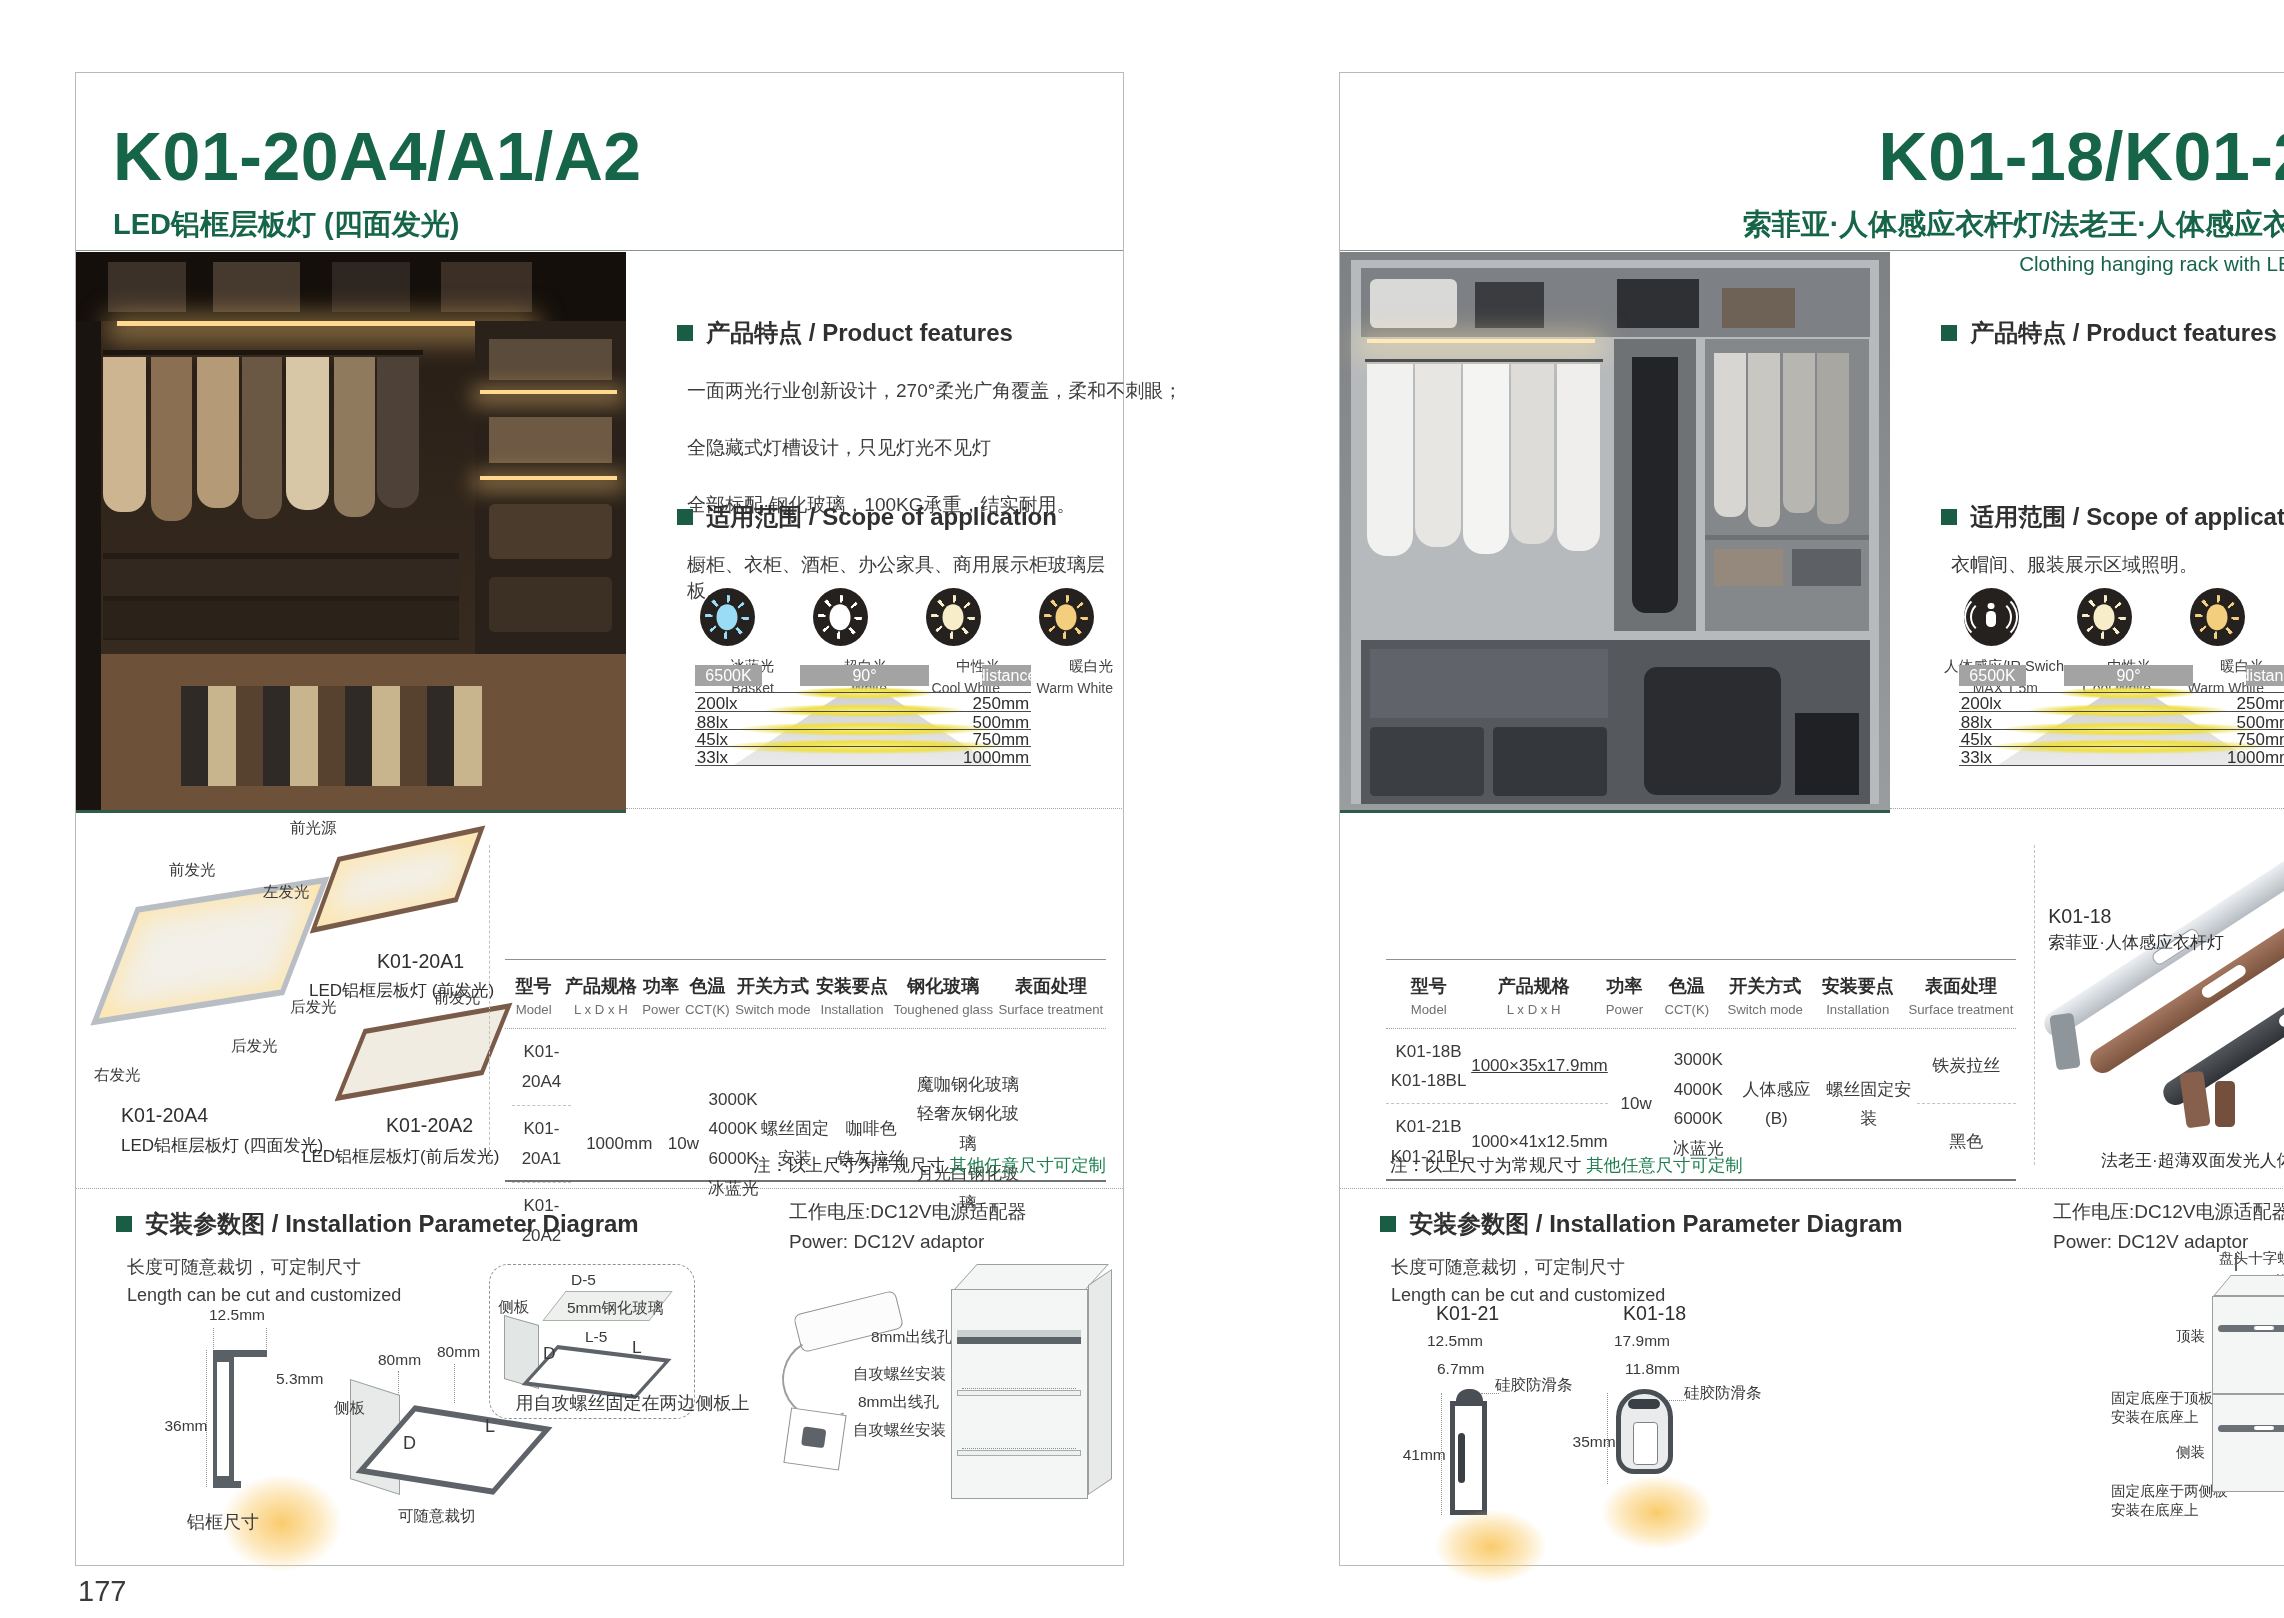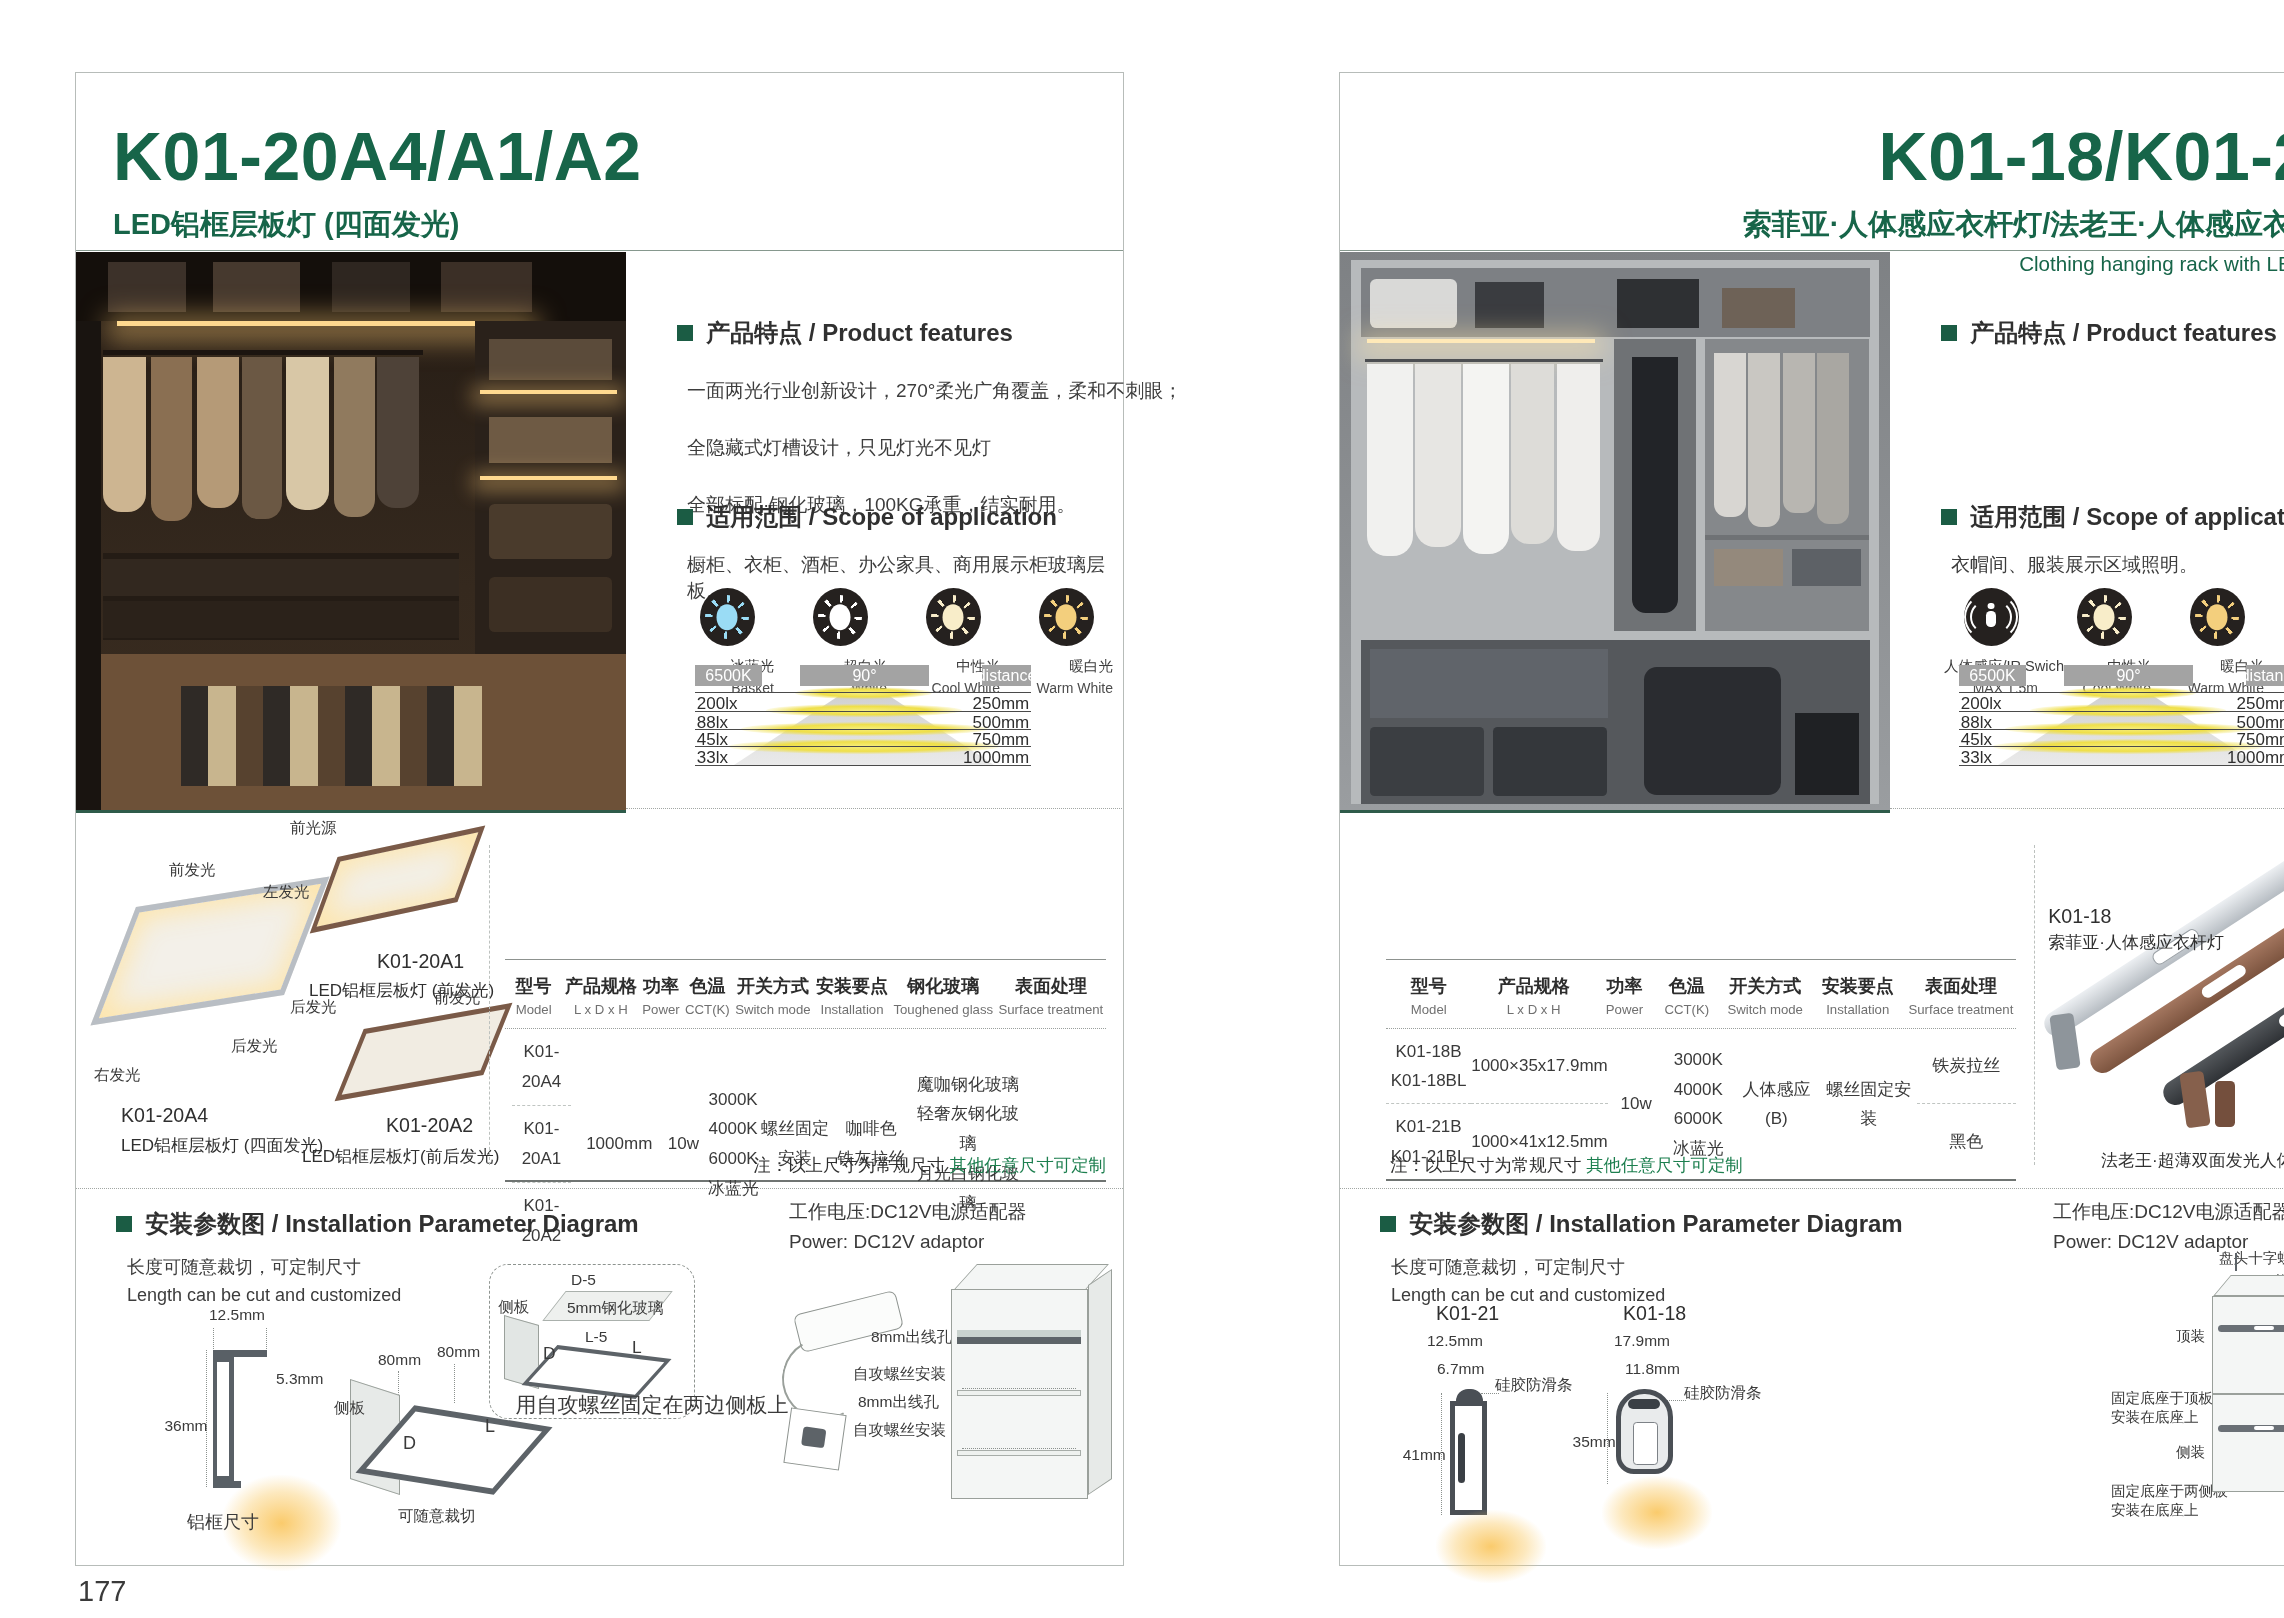--- a/index.html
+++ b/index.html
@@ -323,21 +323,21 @@
     <div class="abs" style="left:413px;top:1191px;width:206px;height:155px;border:1.4px dashed #8d938f;border-radius:19px;box-sizing:border-box;">
       <div class="dim abs" style="left:81px;top:6.4px;">D-5</div>
       <div class="box-face" style="left:64px;top:25.6px;width:107px;height:30px;transform:skewX(-38deg);background:#eef0ee;border-color:#aab0ac;"></div>
       <div class="dim abs" style="left:77px;top:33px;">5mm钢化玻璃</div>
       <div class="dim abs" style="left:95px;top:63px;">L-5</div>
       <div class="dim abs" style="left:8.2px;top:32px;">侧板</div>
       <div class="box-face" style="left:13.7px;top:55px;width:35px;height:64px;transform:skewY(16deg);background:#e2e6e4;"></div>
       <div class="abs" style="left:49px;top:85px;width:107px;height:36px;border:4.1px solid #5d6368;background:#fff;transform:rotate(7deg) skewX(-35deg);"></div>
       <div class="dim abs" style="left:53px;top:78px;font-size:17.4px;">D</div>
       <div class="dim abs" style="left:142px;top:72px;font-size:17.4px;">L</div>
-      <div class="dim abs" style="left:25.6px;top:126px;font-size:21px;">用自攻螺丝固定在两边侧板上</div>
+      <div class="dim abs" style="left:25.6px;top:126px;font-size:18px;">用自攻螺丝固定在两边侧板上</div>
     </div>
 
     <div class="ptxt abs" style="left:713px;top:1124px;">
       <div>工作电压:DC12V电源适配器</div>
       <div>Power: DC12V adaptor</div>
     </div>
     <div class="abs" style="left:706px;top:1224px;width:137px;height:192px;">
       <div class="abs" style="left:13.7px;top:4.6px;width:103px;height:37px;border:1.8px solid #8d938f;border-radius:7.3px;background:#fbfcfb;transform:rotate(-14deg);"></div>
       <div class="abs" style="left:0px;top:41px;width:78px;height:78px;border:2.7px solid transparent;border-left:2.7px solid #9aa09b;border-bottom:2.7px solid #9aa09b;border-radius:50%;transform:rotate(14deg);"></div>
       <div class="abs" style="left:4.6px;top:114px;width:54px;height:54px;border:1.8px solid #8d938f;background:#fff;transform:rotate(8deg);">
@@ -505,21 +505,21 @@
         <div class="hc">
             <div class="cn">表面处理</div>
             <div class="en">Surface treatment</div>
           </div>
       </div>
       <div class="spec-body" style="grid-template-columns:1.2fr 1.75fr 0.8fr 0.95fr 1.25fr 1.35fr 1.4fr;grid-template-rows:75px 75px;">
         <div class="cell" style="grid-column:1;grid-row:1;border-bottom:1.4px dashed #c0c5c2;">
           <div>K01-18B</div>
           <div>K01-18BL</div>
         </div>
-        <div class="cell" style="grid-column:2;grid-row:1;border-bottom:1.4px dashed #c0c5c2;">1000×35x17.9mm</div>
+        <div class="cell" style="grid-column:2;grid-row:1;border-bottom:1.4px dashed #c0c5c2;text-decoration:underline;">1000×35x17.9mm</div>
         <div class="cell" style="grid-column:3;grid-row:1/3;">10w</div>
         <div class="cell" style="grid-column:4;grid-row:1/3;">
           <div>3000K</div>
           <div>4000K</div>
           <div>6000K</div>
           <div>冰蓝光</div>
         </div>
         <div class="cell" style="grid-column:5;grid-row:1/3;">人体感应(B)</div>
         <div class="cell" style="grid-column:6;grid-row:1/3;">螺丝固定安装</div>
         <div class="cell" style="grid-column:7;grid-row:1;border-bottom:1.4px dashed #c0c5c2;">铁炭拉丝</div>

